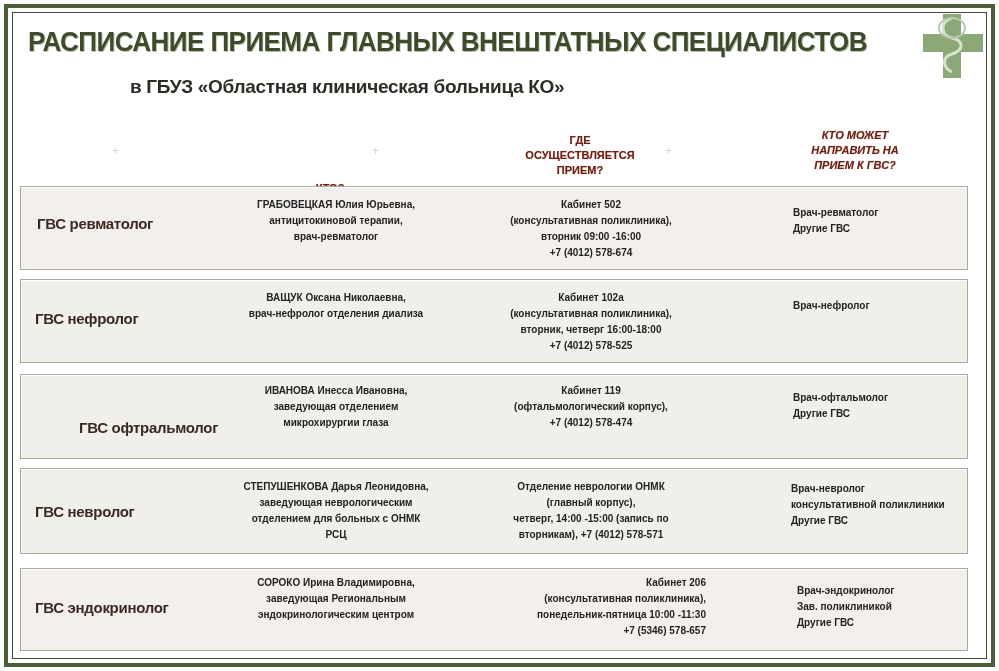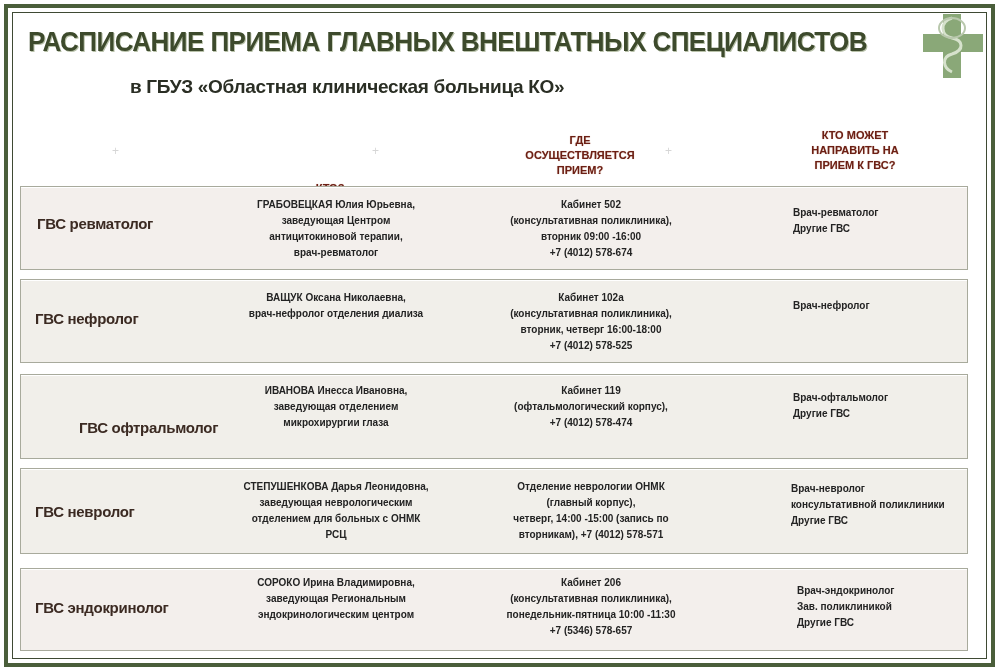--- a/index.html
+++ b/index.html
@@ -80,34 +80,33 @@
 </svg>
 
 <div class="col-head" style="left:290px; top:150px; width:80px;margin-top:31px;">
   <span class="line">КТО?</span>
 </div>
 <div class="col-head" style="left:490px; top:133px; width:180px;">
   <span class="line">ГДЕ</span>
   <span class="line">ОСУЩЕСТВЛЯЕТСЯ</span>
   <span class="line">ПРИЕМ?</span>
 </div>
-<div class="col-head" style="left:765px; top:128px; width:180px;">
+<div class="col-head" style="left:765px; top:128px; width:180px;font-style:italic;">
   <span class="line">КТО МОЖЕТ</span>
   <span class="line">НАПРАВИТЬ НА</span>
   <span class="line">ПРИЕМ К ГВС?</span>
 </div>
 <span class="plus-mark" style="left:112px; top:144px;">+</span>
 <span class="plus-mark" style="left:372px; top:144px;">+</span>
 <span class="plus-mark" style="left:665px; top:144px;">+</span>
 
 <div class="row" style="top:186px; height:84px;">
   <div class="spec" style="top:28px;">ГВС ревматолог</div>
   <div class="who" style="top:10px;">
     <span class="line">ГРАБОВЕЦКАЯ Юлия Юрьевна,</span>
-    <span class="line">заведующая Центром</span>
     <span class="line">антицитокиновой терапии,</span>
     <span class="line">врач-ревматолог</span>
   </div>
   <div class="where" style="top:10px;">
     <span class="line">Кабинет 502</span>
     <span class="line">(консультативная поликлиника),</span>
     <span class="line">вторник 09:00 -16:00</span>
     <span class="line">+7 (4012) 578-674</span>
   </div>
   <div class="refer" style="left:772px; top:18px;">
@@ -172,21 +171,21 @@
   </div>
 </div>
 
 <div class="row" style="top:568px; height:83px;">
   <div class="spec" style="top:30px; left:14px;">ГВС эндокринолог</div>
   <div class="who" style="top:6px;">
     <span class="line">СОРОКО Ирина Владимировна,</span>
     <span class="line">заведующая Региональным</span>
     <span class="line">эндокринологическим центром</span>
   </div>
-  <div class="where" style="top:6px;">
+  <div class="where" style="top:6px;text-align:right;">
     <span class="line">Кабинет 206</span>
     <span class="line">(консультативная поликлиника),</span>
     <span class="line">понедельник-пятница 10:00 -11:30</span>
     <span class="line">+7 (5346) 578-657</span>
   </div>
   <div class="refer" style="left:776px; top:14px;">
     <span class="line">Врач-эндокринолог</span>
     <span class="line">Зав. поликлиникой</span>
     <span class="line">Другие ГВС</span>
   </div>

